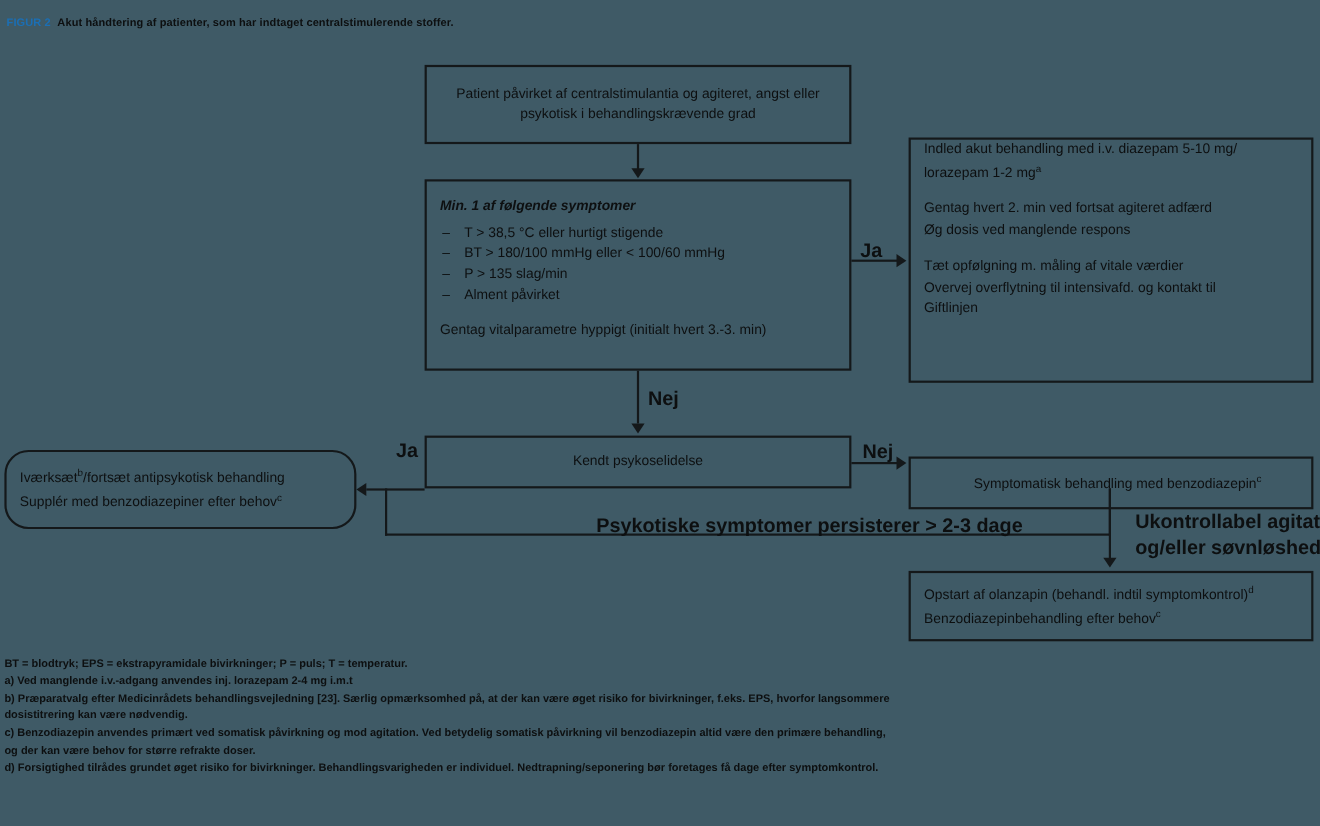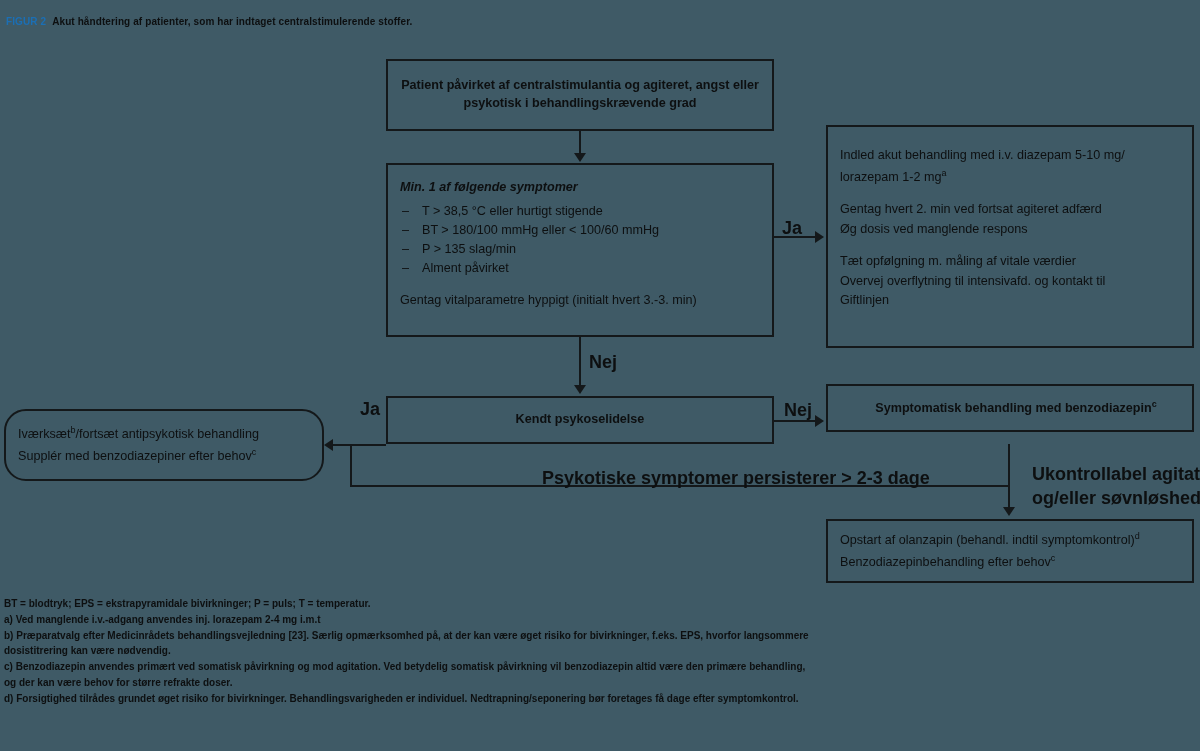--- a/index.html
+++ b/index.html
@@ -36,21 +36,20 @@
     box-sizing: border-box;
     font-size: 12.6px;
     line-height: 1.42;
     padding: 10px 12px;
   }
   .box.center {
     display: flex;
     align-items: center;
     justify-content: center;
     text-align: center;
-    font-weight: bold;
   }
   .box.left {
     display: flex;
     flex-direction: column;
     justify-content: center;
   }
   .box p { margin: 0; }
   .box p + p { margin-top: 2px; }
   .gap { margin-top: 14px !important; }
   .italic { font-style: italic; font-weight: bold; }
@@ -131,40 +130,40 @@
   <p class="italic">Min. 1 af følgende symptomer</p>
   <ul class="sym-list">
     <li>T &gt; 38,5 °C eller hurtigt stigende</li>
     <li>BT &gt; 180/100 mmHg eller &lt; 100/60 mmHg</li>
     <li>P &gt; 135 slag/min</li>
     <li>Alment påvirket</li>
   </ul>
   <p class="gap">Gentag vitalparametre hyppigt (initialt hvert 3.-3. min)</p>
 </div>
 
-<div class="box left" style="left:826px; top:125px; width:368px; height:223px; padding-top:20px; justify-content:flex-start;">
+<div class="box left" style="left:826px; top:125px; width:368px; height:223px; padding-top:0; justify-content:flex-start;">
   <p>Indled akut behandling med i.v. diazepam 5-10 mg/</p>
   <p><span>lorazepam 1-2 mg</span><sup>a</sup></p>
   <p class="gap">Gentag hvert 2. min ved fortsat agiteret adfærd</p>
   <p>Øg dosis ved manglende respons</p>
   <p class="gap">Tæt opfølgning m. måling af vitale værdier</p>
   <p>Overvej overflytning til intensivafd. og kontakt til</p>
   <p>Giftlinjen</p>
 </div>
 
 <div class="box center" style="left:386px; top:396px; width:388px; height:48px;">
   <span>Kendt psykoselidelse</span>
 </div>
 
 <div class="box left" style="left:4px; top:409px; width:320px; height:72px;border-radius:22px;">
   <p><span>Iværksæt</span><sup>b</sup><span>/fortsæt antipsykotisk behandling</span></p>
   <p><span>Supplér med benzodiazepiner efter behov</span><sup>c</sup></p>
 </div>
 
-<div class="box center" style="left:826px; top:384px; width:368px; height:48px;padding-left:24px;">
+<div class="box center" style="left:826px; top:415px; width:368px; height:48px;padding-left:24px;">
   <span><span>Symptomatisk behandling med benzodiazepin</span><sup>c</sup></span>
 </div>
 
 <div class="box left" style="left:826px; top:519px; width:368px; height:64px;">
   <p><span>Opstart af olanzapin (behandl. indtil symptomkontrol)</span><sup>d</sup></p>
   <p><span>Benzodiazepinbehandling efter behov</span><sup>c</sup></p>
 </div>
 
 <div class="vline" style="left:579px; top:131px; height:23px;"></div>
 <div class="arrow down" style="left:574px; top:153px;"></div>

